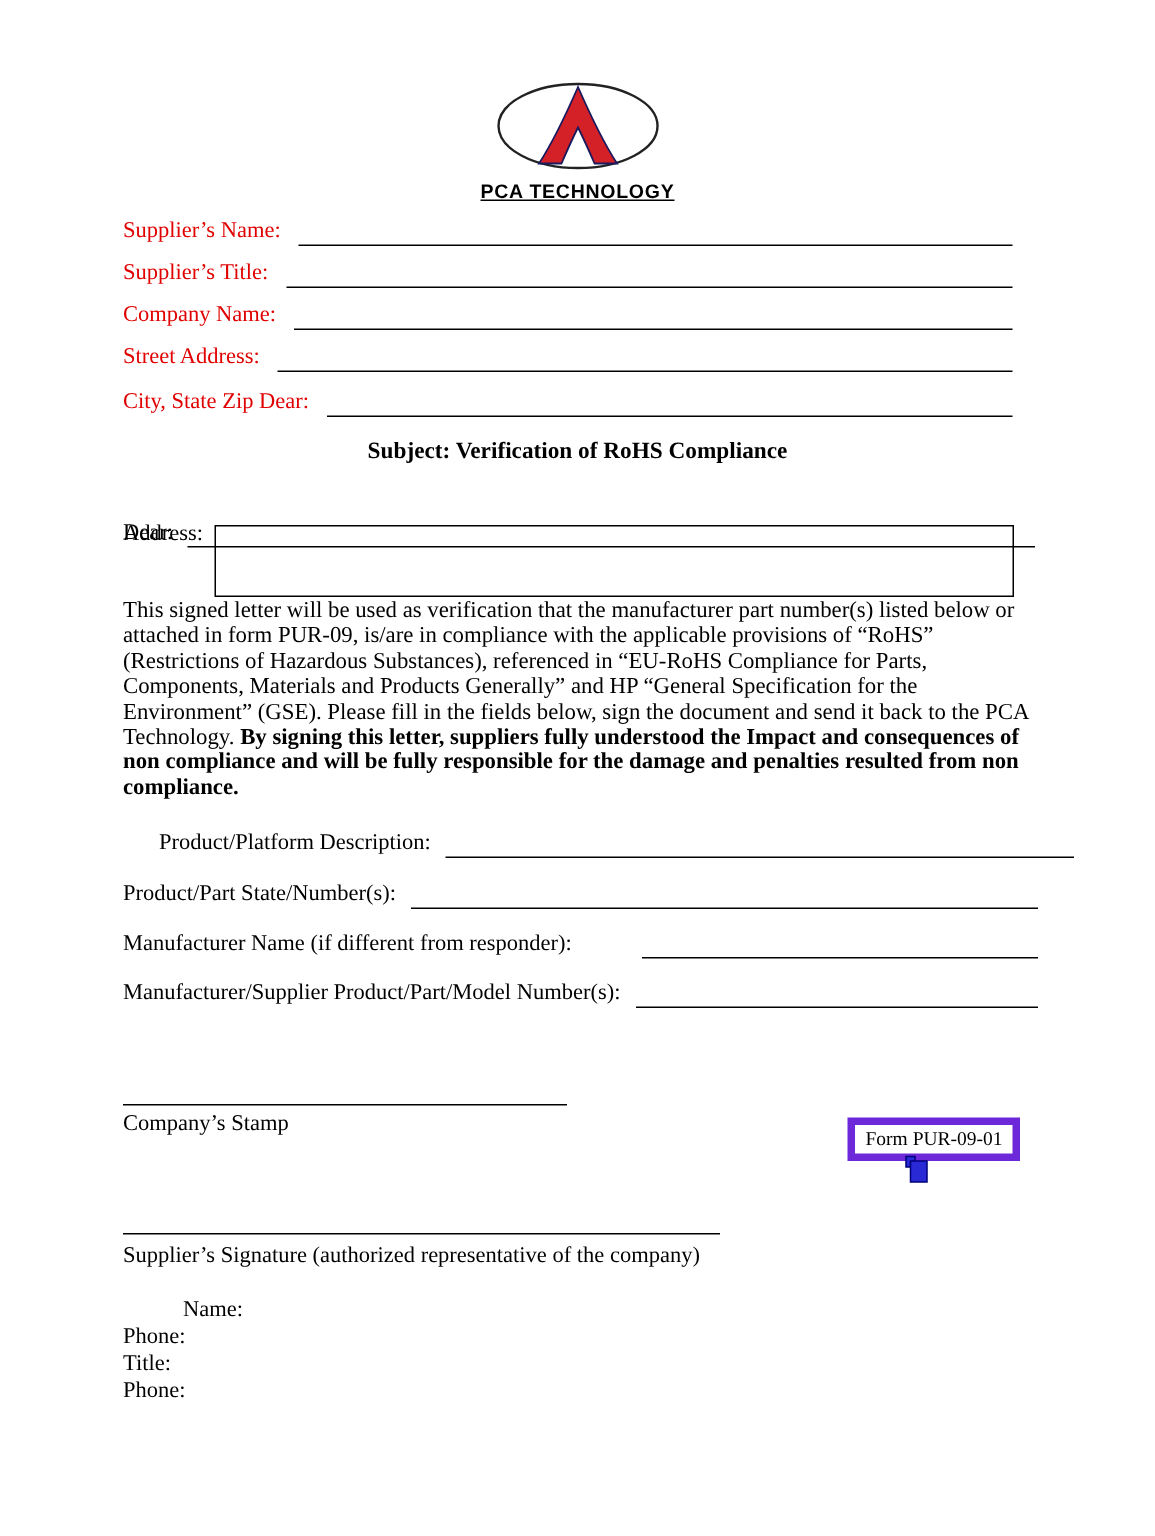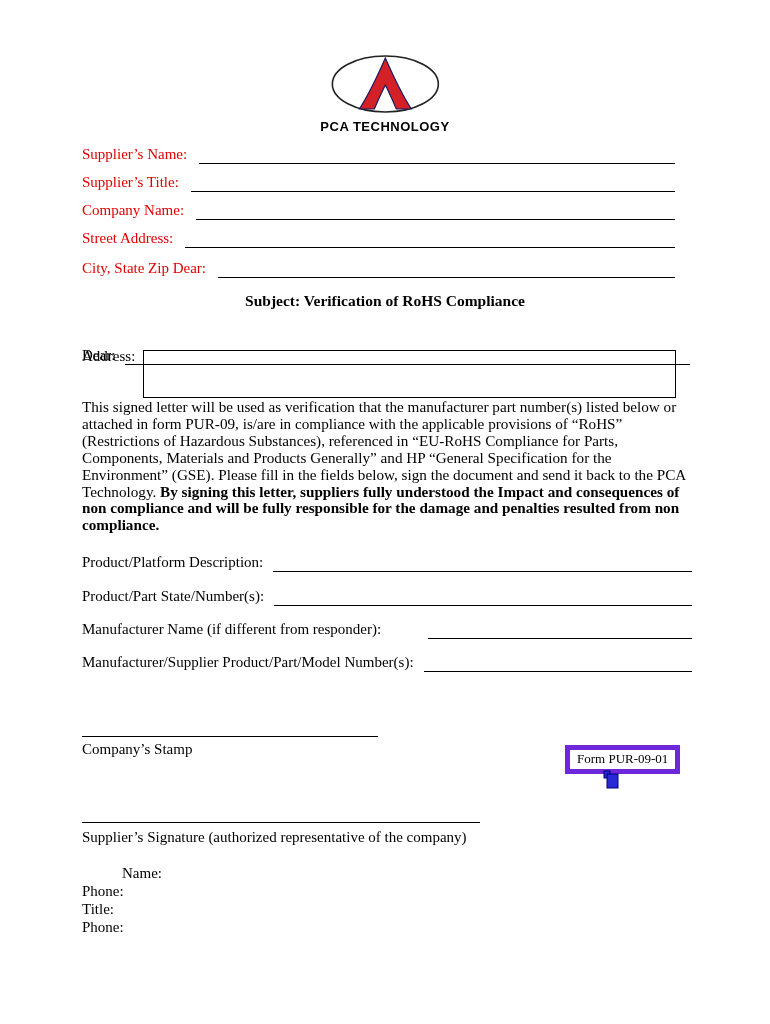--- a/index.html
+++ b/index.html
@@ -7,21 +7,21 @@
     position: relative;
     width: 770px;
     height: 1024px;
     background: #ffffff;
     font-family: "Liberation Serif", serif;
     font-size: 15px;
     color: #000000;
     overflow: hidden;
   }
   
-  .logo-wrap { position: absolute; top: 54px; left: 50%; transform: translateX(-50%); text-align: center; }
+  .logo-wrap { position: absolute; top: 54px; left: 50%; transform: translateX(-50%); text-align: center; text-decoration: underline; }
   .brand-text {
     font-family: "Liberation Sans", sans-serif;
     font-weight: bold;
     font-size: 13px;
     letter-spacing: .5px;
     margin-top: 1px;
   }
   
   .row { position: absolute; left: 82px; display: flex; align-items: flex-end; }
   .red-label { color: #e00000; white-space: nowrap; padding-right: 12px; line-height: 19px; }
@@ -87,21 +87,21 @@
   <div class="row" style="top:346px; width:608px;align-items:center;">
     <span class="black-label">Dear:</span>
     <span class="fill-line"></span>
   </div>
 
   <div class="address-label">Address:</div>
   <div class="address-box"></div>
 
   <p class="letter-body" style="margin:0;"><span>This signed letter will be used as verification that the manufacturer part number(s) listed below or attached in form PUR-09, is/are in compliance with the applicable provisions of “RoHS” (Restrictions of Hazardous Substances), referenced in “EU-RoHS Compliance for Parts, Components, Materials and Products Generally” and HP “General Specification for the Environment” (GSE).  Please fill in the fields below, sign the document and send it back to the PCA Technology. </span><b>By signing this letter, suppliers fully understood the Impact and consequences of non compliance and will be fully responsible for the damage and penalties resulted from non compliance.</b></p>
 
-  <div class="row" style="top:553px; width:610px;">
+  <div class="row" style="top:553px; width:610px;margin-left:24px;">
     <span class="black-label">Product/Platform Description:</span>
     <span class="fill-line"></span>
   </div>
   <div class="row" style="top:587px; width:610px;">
     <span class="black-label">Product/Part State/Number(s):</span>
     <span class="fill-line"></span>
   </div>
   <div class="row" style="top:620px; width:610px;gap:37px;">
     <span class="black-label">Manufacturer Name (if different from responder):</span>
     <span class="fill-line"></span>

